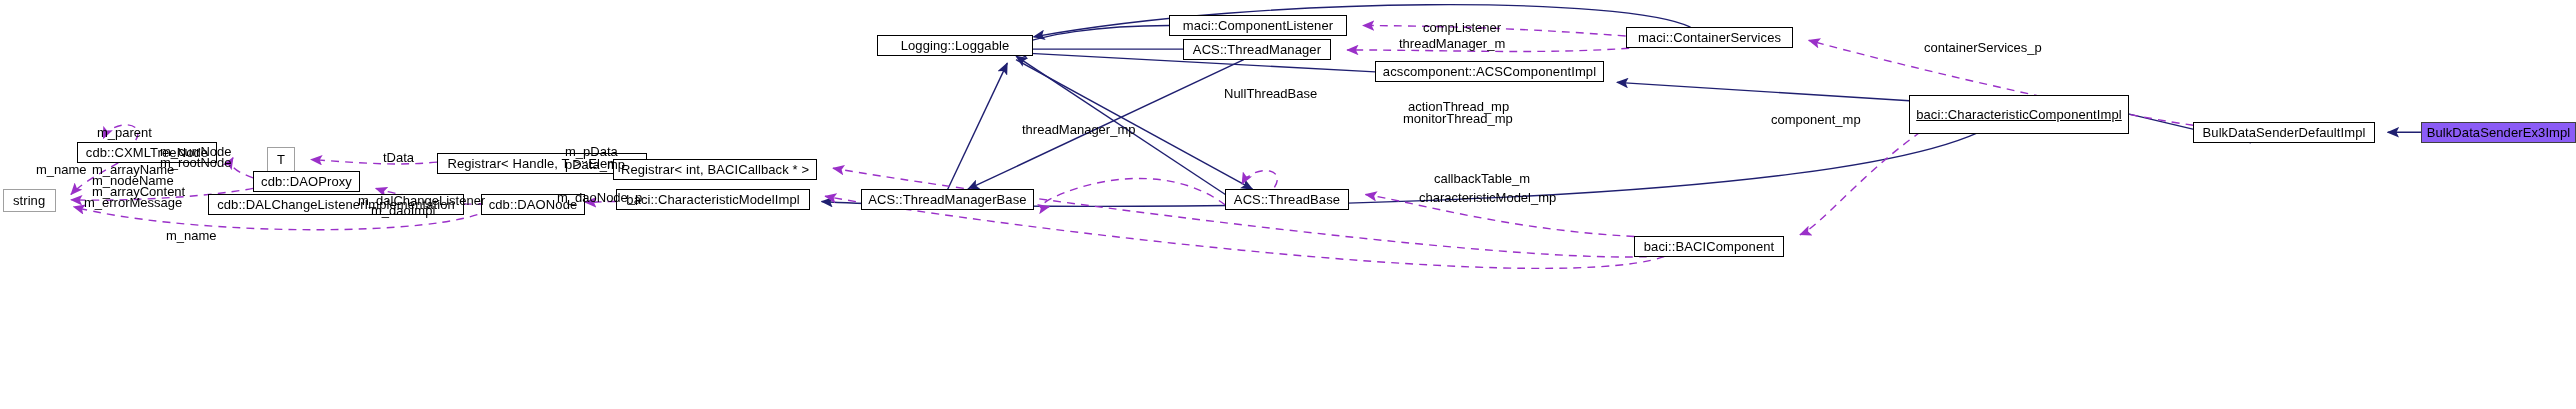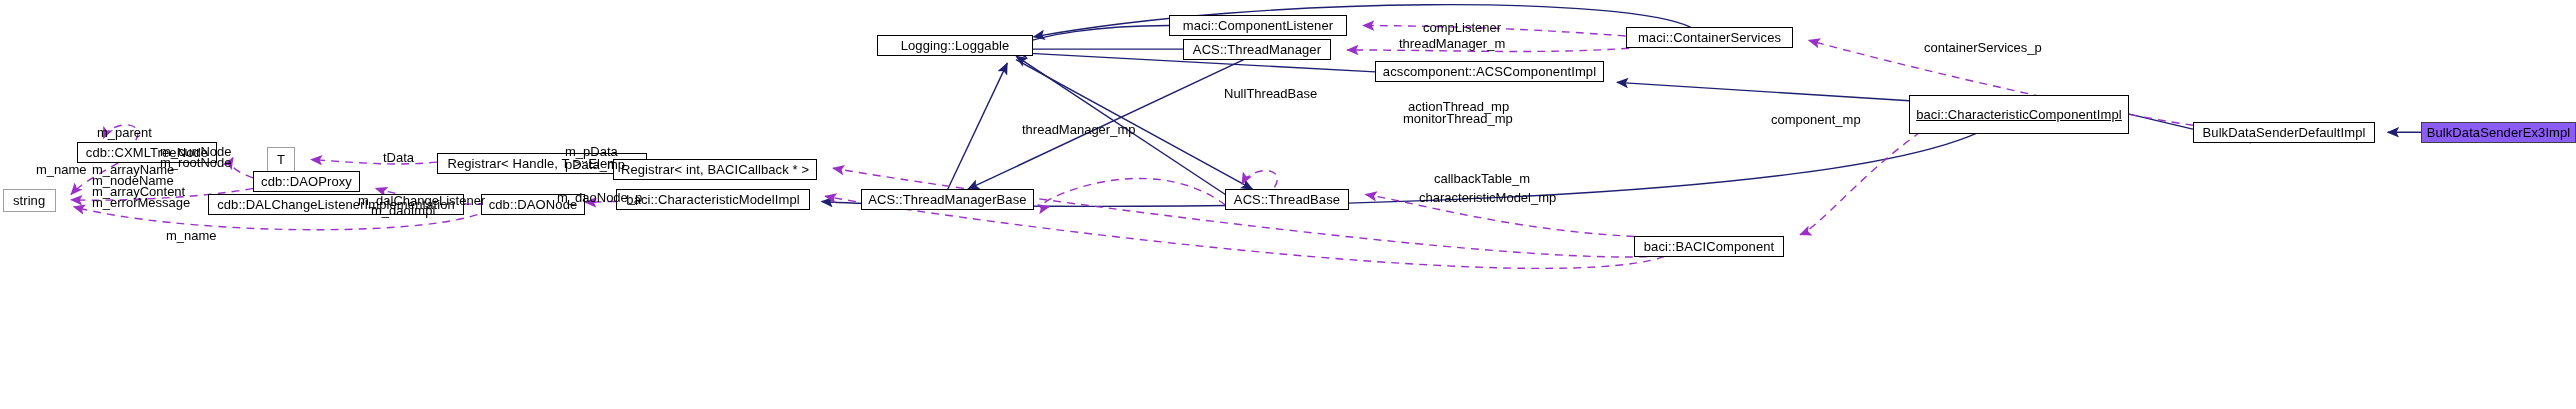--- a/index.html
+++ b/index.html
@@ -208,21 +208,21 @@
   <div class="edge-label" style="left:1434px;top:172px;">callbackTable_m</div>
 
   <div class="edge-label" style="left:36px;top:163px;">m_name</div>
 
   <div class="edge-label" style="left:92px;top:163px;">m_arrayName</div>
 
   <div class="edge-label" style="left:92px;top:174px;">m_nodeName</div>
 
   <div class="edge-label" style="left:92px;top:185px;">m_arrayContent</div>
 
-  <div class="edge-label" style="left:92px;top:196px;">m_errorMessage</div>
+  <div class="edge-label" style="left:84px;top:196px;">m_errorMessage</div>
 
   <div class="edge-label" style="left:1419px;top:191px;">characteristicModel_mp</div>
 
   <div class="edge-label" style="left:371px;top:204px;">m_daoImpl</div>
 
   <div class="edge-label" style="left:557px;top:191px;">m_daoNode_p</div>
 
   <div class="edge-label" style="left:358px;top:194px;">m_dalChangeListener</div>
 
   <div class="edge-label" style="left:166px;top:229px;">m_name</div>

